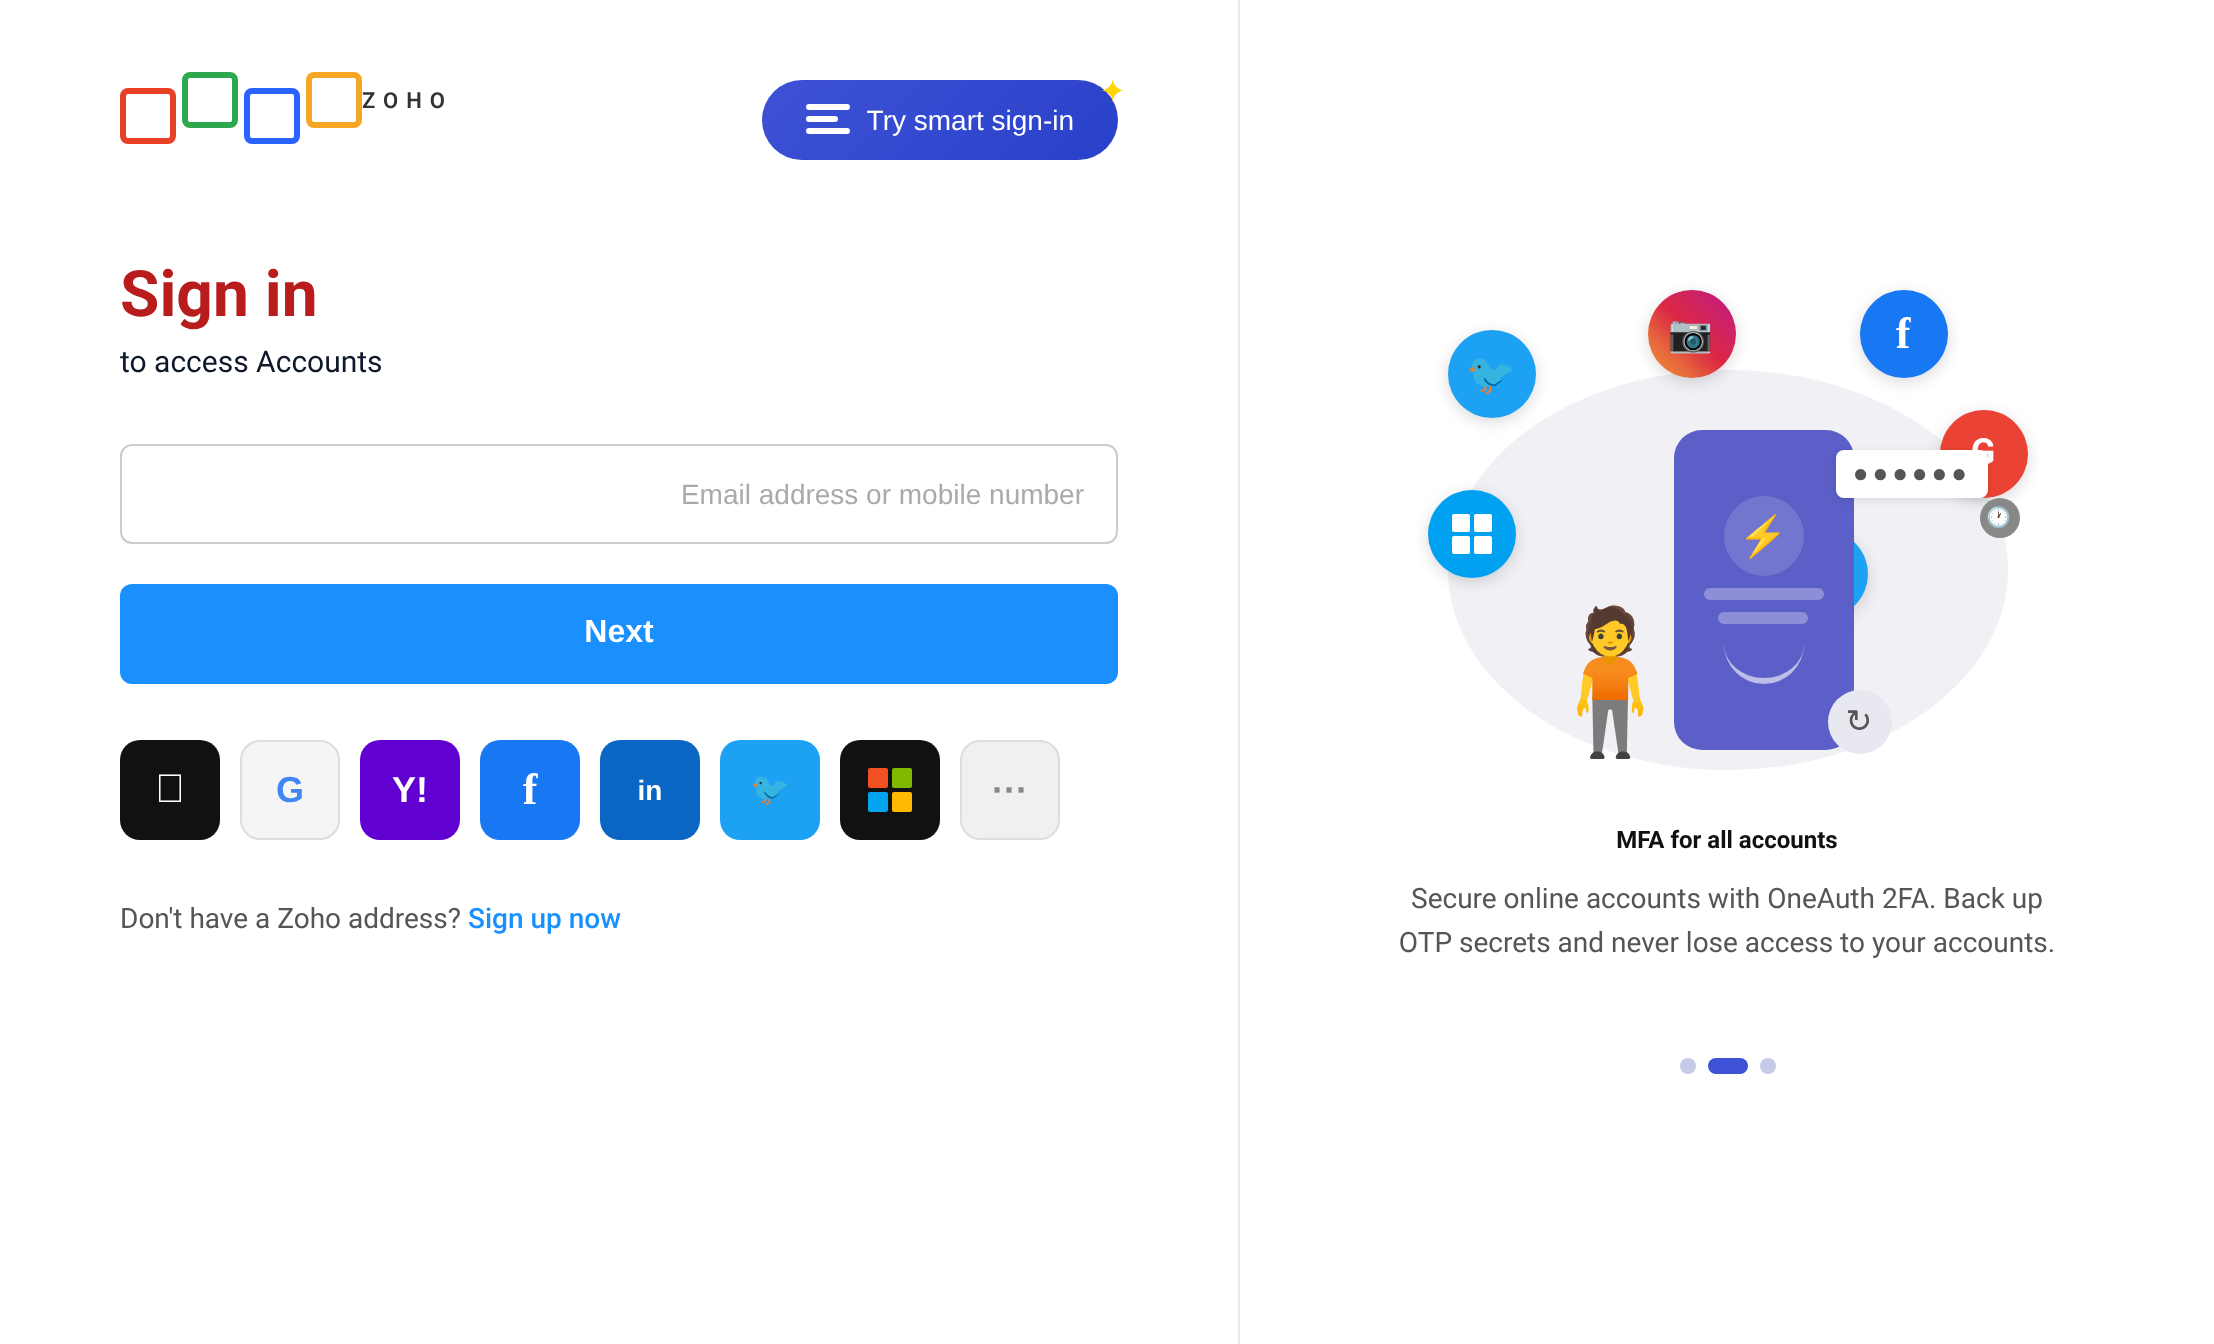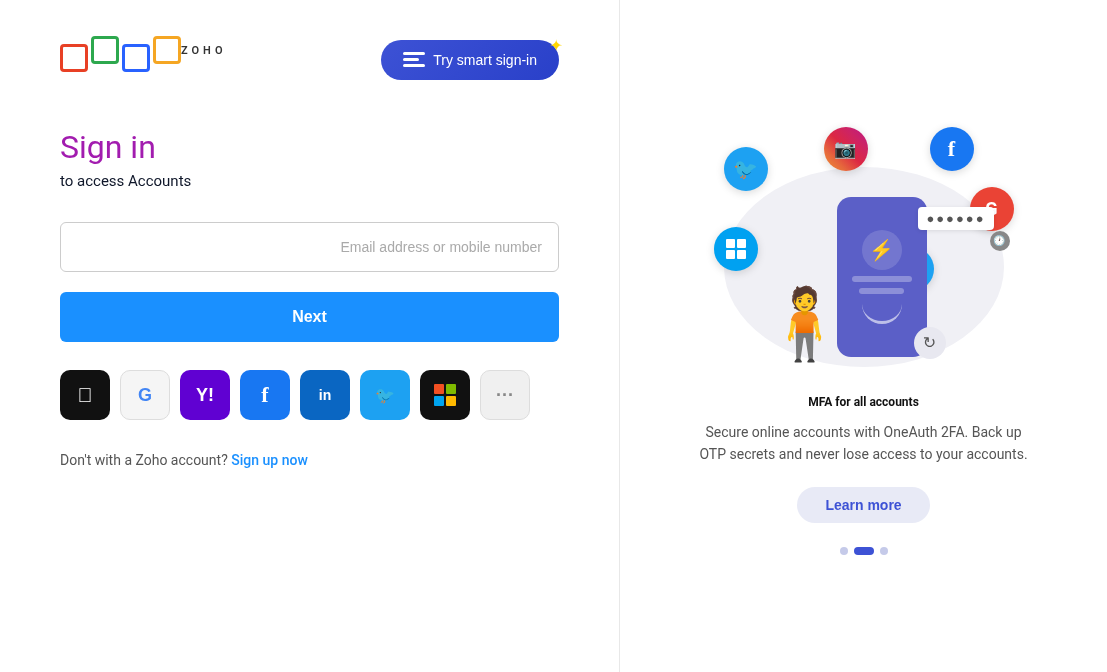--- a/index.html
+++ b/index.html
@@ -91,22 +91,22 @@
       gap: 3px;
       align-items: flex-start;
     }
     .btn-icon-line {
       height: 3px;
       border-radius: 2px;
       background: #fff;
     }
     .sign-in-title {
       font-size: 32px;
-      font-weight: 400;
-      color: #a21caf;
+      font-weight: 700;
+      color: #b91c1c;
       margin-bottom: 6px;
     }
     .sign-in-subtitle {
       font-size: 15px;
       color: #0f172a;
       margin-bottom: 32px;
     }
     .email-input {
       width: 100%;
       padding: 16px 16px;
@@ -420,21 +420,21 @@
         <div class="ms-cell" style="background:#00a4ef;"></div>
         <div class="ms-cell" style="background:#ffb900;"></div>
       </div>
     </button>
     <button class="social-icon-btn more-btn">
       <span>···</span>
     </button>
   </div>
 
   <p class="no-account-text">
-    <span>Don't with a Zoho account?</span>
+    <span>Don't have a Zoho address?</span>
     <a href="#" class="signup-link">Sign up now</a>
   </p>
 </div>
 
 <div class="right-panel">
   <div class="illustration-container">
     <div class="illus-bg"></div>
 
     <div class="float-icon fi-twitter">
       <span>🐦</span>
@@ -471,20 +471,19 @@
     <div class="clock-icon">🕐</div>
 
     <div class="person">🧍</div>
 
     <div class="refresh-icon-pos">↻</div>
   </div>
 
   <h2 class="mfa-title">MFA for all accounts</h2>
   <p class="mfa-description">Secure online accounts with OneAuth 2FA. Back up OTP secrets and never lose access to your accounts.</p>
 
-  <button class="learn-more-btn">Learn more</button>
 
   <div class="carousel-dots">
     <div class="dot"></div>
     <div class="dot active"></div>
     <div class="dot"></div>
   </div>
 </div>
 
 </body></html>

